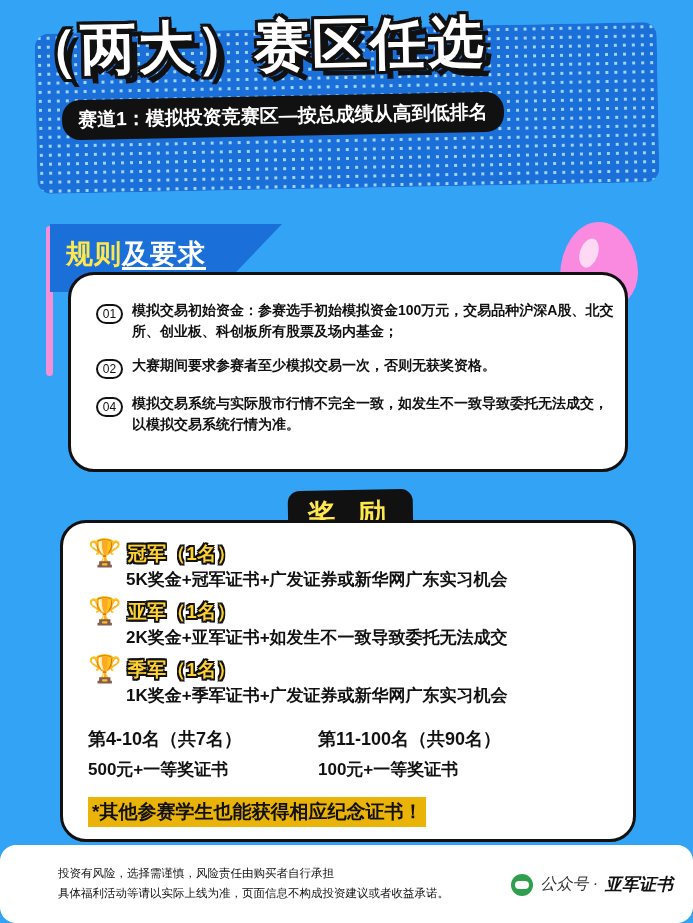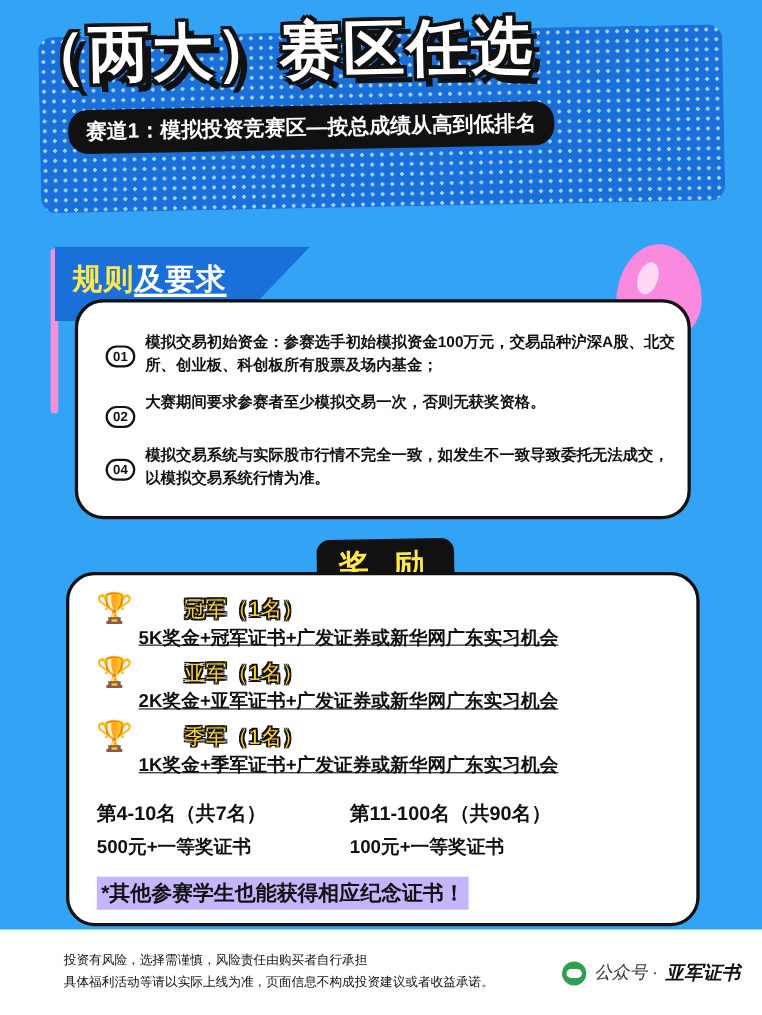--- a/index.html
+++ b/index.html
@@ -138,26 +138,26 @@
     align-items: flex-start;
     margin-bottom: 14px;
   }
   .rule-num {
     flex: 0 0 auto;
     width: 27px;
     height: 20px;
     border: 2px solid #111;
     border-radius: 10px;
     font-size: 12px;
-    font-weight: bold;
+    font-weight: normal;
     color: #111;
     text-align: center;
     line-height: 16px;
     margin-right: 9px;
-    margin-top: 14px;
+    margin-top: 4px;
     background: #fff;
   }
   .rule-text {
     font-size: 14px;
     line-height: 1.48;
     color: #111111;
     font-weight: bold;
   }
 
   
@@ -199,71 +199,70 @@
     display: flex;
     align-items: center;
     gap: 6px;
   }
   .trophy {
     font-size: 27px;
     line-height: 1;
   }
   .prize-rank {
     font-size: 19px;
-    font-weight: normal;
+    font-weight: bold;
     color: #ffffff;
     text-shadow: -1.6px 0 #111, 1.6px 0 #111, 0 -1.6px #111, 0 1.6px #111,
                  -1.6px -1.6px #111, 1.6px -1.6px #111, -1.6px 1.6px #111, 1.6px 1.6px #111;
     letter-spacing: 0.5px;
-    margin-left: 40px;
   }
   .prize-rank.gold { color: #ffd233; }
   .prize-rank.silver { color: #ffd233; }
   .prize-rank.bronze { color: #ffd233; }
   .prize-desc {
     font-size: 17px;
     font-weight: bold;
     color: #111111;
     margin: 1px 0 7px 38px;
-    text-decoration: underline;
   }
   .prize-grid {
     display: flex;
     margin-top: 20px;
   }
   .prize-col { width: 230px; }
   .prize-col-head {
     font-size: 18px;
     font-weight: bold;
     color: #111;
     margin-bottom: 7px;
   }
   .prize-col-sub {
     font-size: 17px;
     font-weight: bold;
     color: #111;
   }
   .prize-note {
     margin-top: 16px;
     display: inline-block;
-    background: #c4b5fd;
+    background: #eab308;
     color: #111111;
     font-size: 19px;
     font-weight: bold;
     padding: 2px 4px;
   }
 
   
   .footer {
     position: absolute;
     left: 0;
     bottom: 0;
     width: 693px;
     height: 78px;
     background: #ffffff;
+    border-radius: 16px;
   }
   .footer-text {
     position: absolute;
     left: 58px;
     top: 18px;
     font-size: 11.5px;
     line-height: 1.75;
     color: #111111;
   }
   .footer-brand {
@@ -337,21 +336,21 @@
       <span class="prize-rank gold">冠军（1名）</span>
     </div>
     <div class="prize-desc">5K奖金+冠军证书+广发证券或新华网广东实习机会</div>
   </div>
 
   <div class="prize-row">
     <div class="prize-title">
       <span class="trophy">🏆</span>
       <span class="prize-rank silver">亚军（1名）</span>
     </div>
-    <div class="prize-desc">2K奖金+亚军证书+广发证券或新华网广东实习机会</div>
+    <div class="prize-desc">2K奖金+亚军证书+如发生不一致导致委托无法成交</div>
   </div>
 
   <div class="prize-row">
     <div class="prize-title">
       <span class="trophy">🏆</span>
       <span class="prize-rank bronze">季军（1名）</span>
     </div>
     <div class="prize-desc">1K奖金+季军证书+广发证券或新华网广东实习机会</div>
   </div>
 

